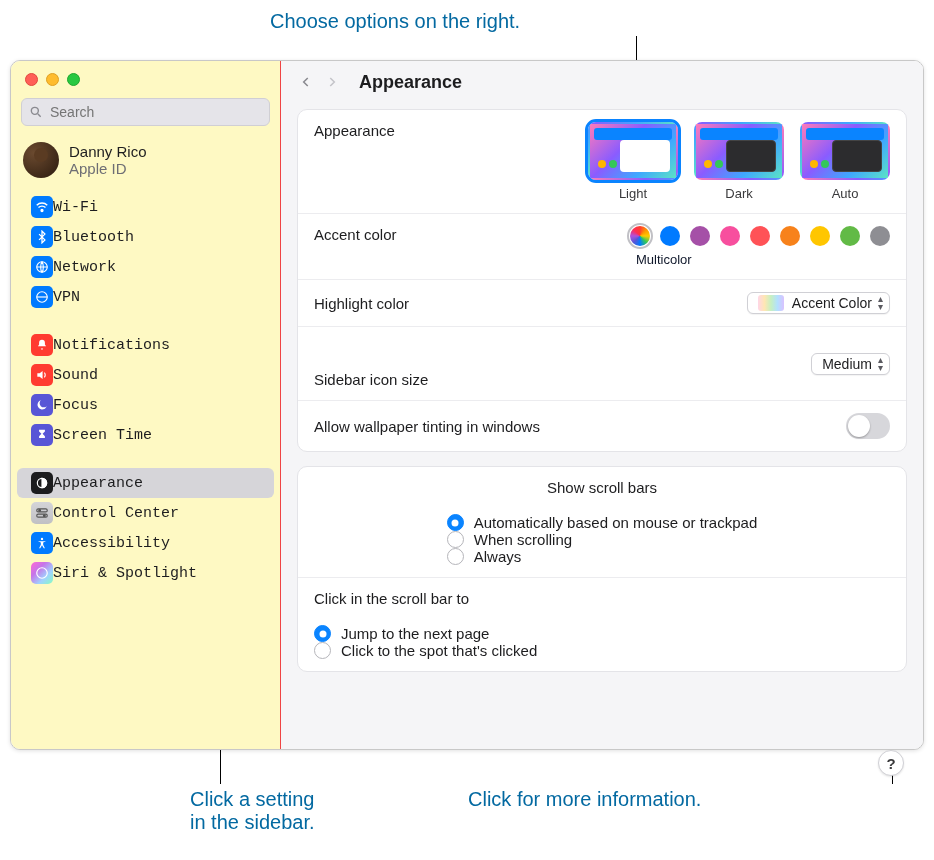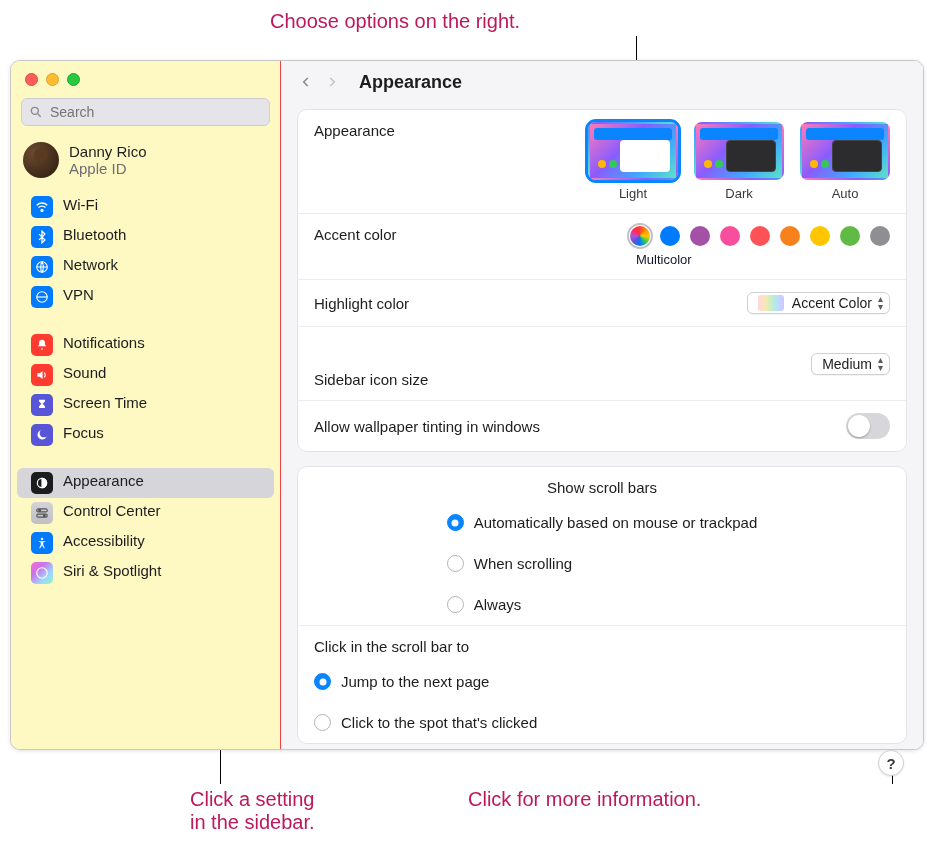--- a/index.html
+++ b/index.html
@@ -9,21 +9,21 @@
     width: 934px;
     height: 860px;
     position: relative;
     font-size: 15px;
     color: #1d1d1f;
   }
   
   .callout {
     position: absolute;
     font-size: 20px;
-    color: #be185d;
+    color: #0369a1;
     white-space: pre;
   }
   .callout-line {
     position: absolute;
     background: #000;
   }
   
   .window {
     position: absolute;
     top: 60px;
@@ -95,26 +95,27 @@
     width:14px; height:14px; border-radius:50%;
     background:#5a3b22;
   }
   .user-text .name { font-weight: 500; font-size: 15px; }
   .user-text .sub { font-size: 15px; color: #6e6e74; }
   .nav-group {
     padding: 4px 0;
   }
   .nav-item {
     display: flex;
-    gap: 10px;
+    align-items: center;
     padding: 4px 14px;
     font-size: 15px;
     cursor: default;
     border-radius: 6px;
     margin: 0 6px;
+    font-family: Liberation Mono, monospace;
   }
   .nav-item.selected {
     background: #d6d5d9;
   }
   .nav-icon {
     width: 22px; height: 22px; border-radius: 5px;
     display: flex; align-items: center; justify-content: center;
     color: #fff; font-size: 13px;
     flex-shrink: 0;
   }
@@ -222,21 +223,21 @@
   .switch {
     width: 44px; height: 26px; border-radius: 13px;
     background: #d7d7db; position: relative;
   }
   .switch::after {
     content:""; position:absolute; left:2px; top:2px;
     width:22px; height:22px; border-radius:50%; background:#fff;
     box-shadow:0 1px 2px rgba(0,0,0,0.3);
   }
   
-  .radio-group { display:flex; flex-direction:column; gap:24px; padding-top:2px;}
+  .radio-group { display:flex; flex-direction:column; gap:0; padding-top:2px;}
   .radio {
     display:flex; align-items:center; gap:10px; font-size:15px;
   }
   .radio .dot {
     width:17px; height:17px; border-radius:50%; border:1px solid #b5b5ba;
     background:#fff; position:relative; flex-shrink:0;
   }
   .radio.checked .dot {
     background:#0a84ff; border-color:#0a84ff;
   }
@@ -346,32 +347,32 @@
           <svg width="14" height="14" viewBox="0 0 24 24" fill="#fff">
               <path d="M4 9v6h4l5 4V5L8 9H4z"></path>
               <path d="M16 8c2 2 2 6 0 8" stroke="#fff" stroke-width="2" fill="none"></path>
             </svg>
         </div>
         <span>Sound</span>
       </div>
       <div class="nav-item">
         <div class="nav-icon ic-purple">
           <svg width="14" height="14" viewBox="0 0 24 24" fill="#fff">
-              <path d="M7 3h10v3l-4 4 4 4v3H7v-3l4-4-4-4V3z"></path>
-            </svg>
-        </div>
-        <span>Screen Time</span>
+              <path d="M20 14A8 8 0 1 1 10 4a6 6 0 0 0 10 10z"></path>
+            </svg>
+        </div>
+        <span>Focus</span>
       </div>
       <div class="nav-item">
         <div class="nav-icon ic-purple">
           <svg width="14" height="14" viewBox="0 0 24 24" fill="#fff">
-              <path d="M20 14A8 8 0 1 1 10 4a6 6 0 0 0 10 10z"></path>
-            </svg>
-        </div>
-        <span>Focus</span>
+              <path d="M7 3h10v3l-4 4 4 4v3H7v-3l4-4-4-4V3z"></path>
+            </svg>
+        </div>
+        <span>Screen Time</span>
       </div>
     </div>
     <div class="nav-sep"></div>
     <div class="nav-group">
       <div class="nav-item selected">
         <div class="nav-icon ic-black">
           <svg width="14" height="14" viewBox="0 0 24 24" fill="none" stroke="#fff" stroke-width="2">
               <circle cx="12" cy="12" r="8"></circle>
               <path d="M12 4a8 8 0 0 1 0 16z" fill="#fff"></path>
             </svg>

